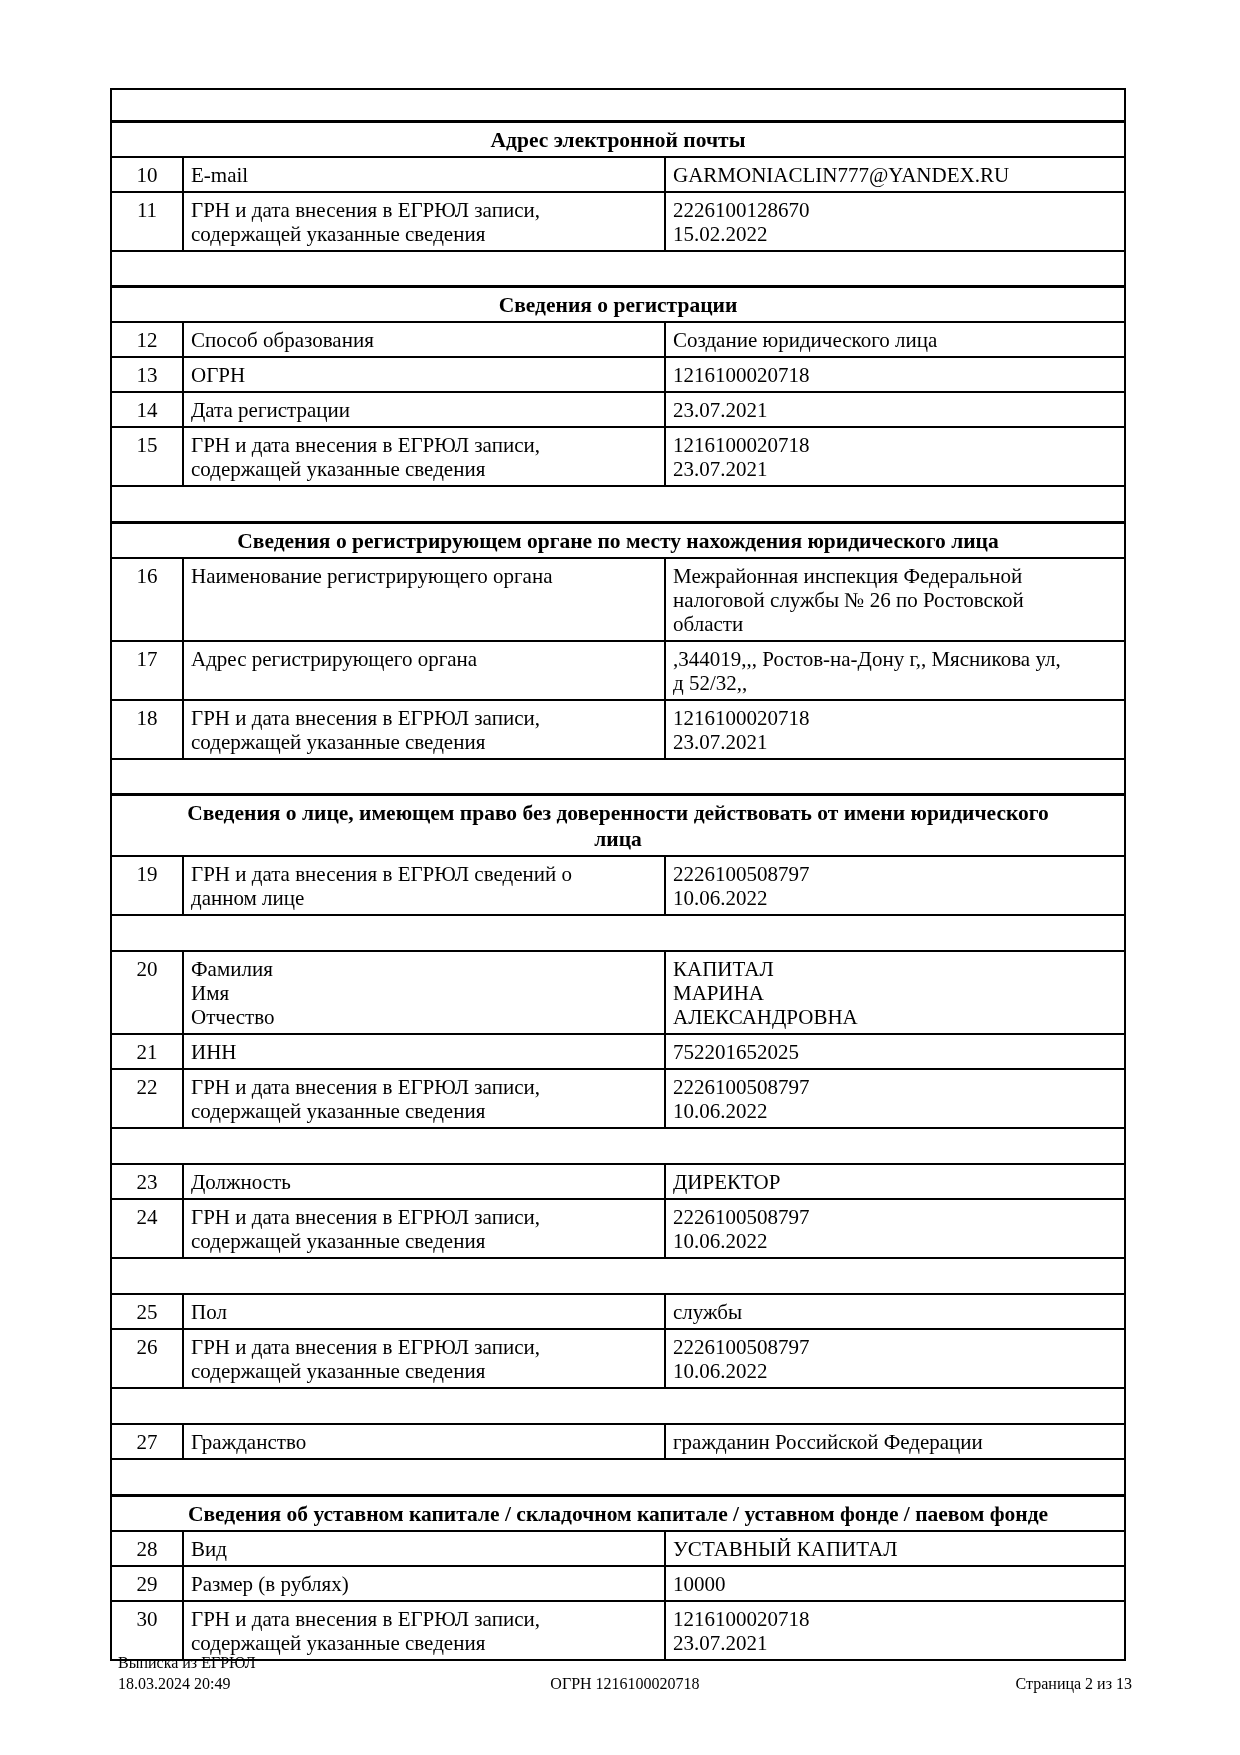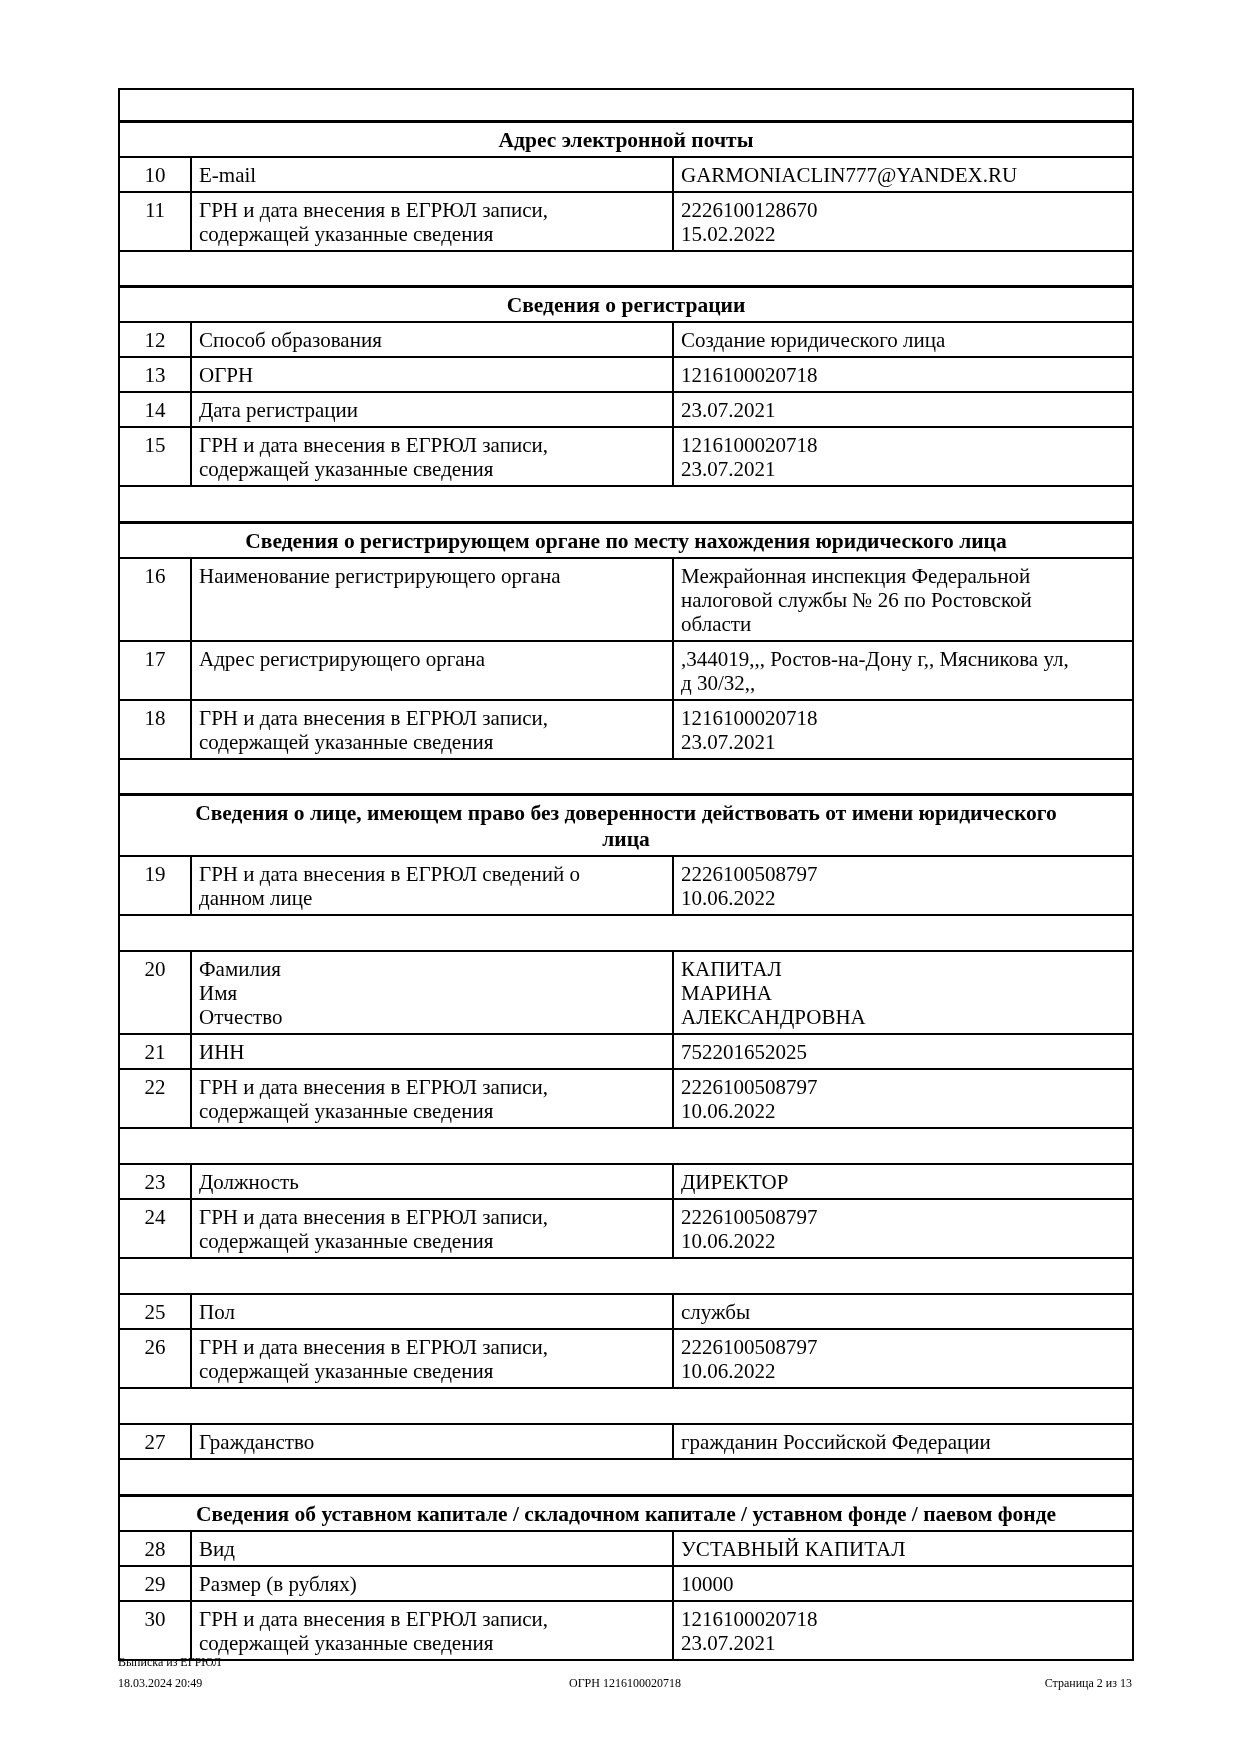--- a/index.html
+++ b/index.html
@@ -7,21 +7,21 @@
     width: 1240px;
     height: 1755px;
     position: relative;
     background: #ffffff;
     font-family: "Liberation Serif", "DejaVu Serif", serif;
     color: #000000;
     overflow: hidden;
   }
   table.doc-table {
     position: absolute;
-    left: 118px;
+    left: 110px;
     top: 88px;
     width: 1014px;
     border-collapse: collapse;
     table-layout: fixed;
     border: 2px solid #000;
   }
   .doc-table td {
     border: 2px solid #000;
     font-size: 21px;
     line-height: 24px;
@@ -51,21 +51,21 @@
   tr.row-spacer  { height: 36px; }
   tr.lines-1     { height: 35px; }
   .footer {
     position: absolute;
     left: 118px;
     top: 1652px;
     width: 1014px;
     display: grid;
     grid-template-columns: 1fr 1fr 1fr;
     align-items: end;
-    font-size: 12px;
+    font-size: 16px;
     line-height: 21px;
   }
   .footer .f-left   { text-align: left; }
   .footer .f-center { text-align: center; font-family: Liberation Serif, serif; }
   .footer .f-right  { text-align: right; }
 </style>
 </head>
 <body>
 
 <table class="doc-table">
@@ -131,21 +131,21 @@
         <td class="cell-num">16</td>
         <td class="cell-label">Наименование регистрирующего органа</td>
         <td class="cell-value">Межрайонная инспекция Федеральной
 налоговой службы № 26 по Ростовской
 области</td>
       </tr>
       <tr class="row-data lines-2">
         <td class="cell-num">17</td>
         <td class="cell-label">Адрес регистрирующего органа</td>
         <td class="cell-value">,344019,,, Ростов-на-Дону г,, Мясникова ул,
-д 30/32,,</td>
+д 52/32,,</td>
       </tr>
       <tr class="row-data lines-2">
         <td class="cell-num">18</td>
         <td class="cell-label">ГРН и дата внесения в ЕГРЮЛ записи,
 содержащей указанные сведения</td>
         <td class="cell-value">1216100020718
 23.07.2021</td>
       </tr>
       <tr class="row-spacer">
         <td colspan="3"></td>

